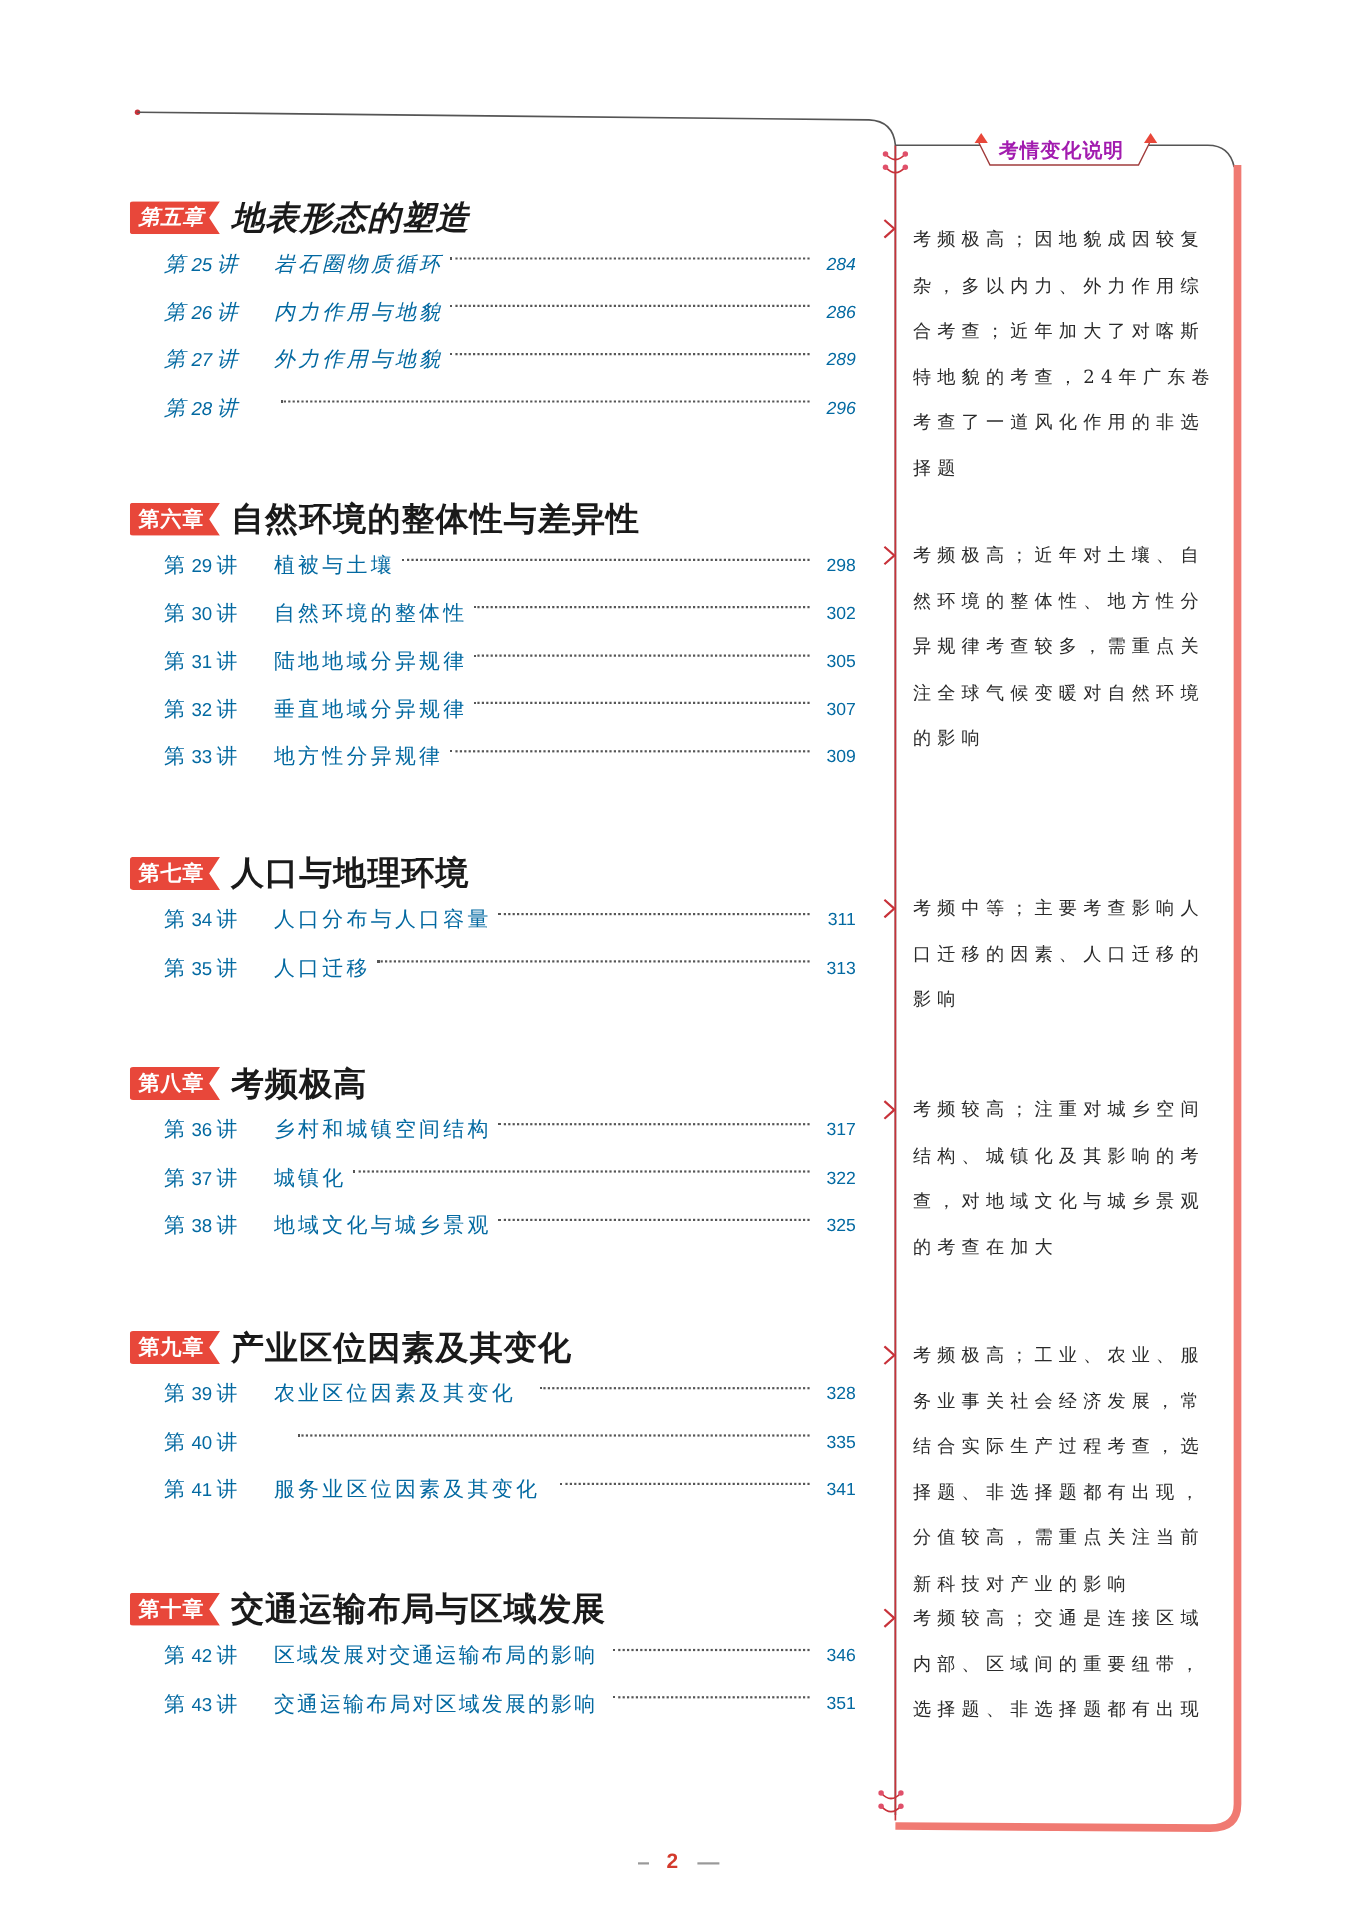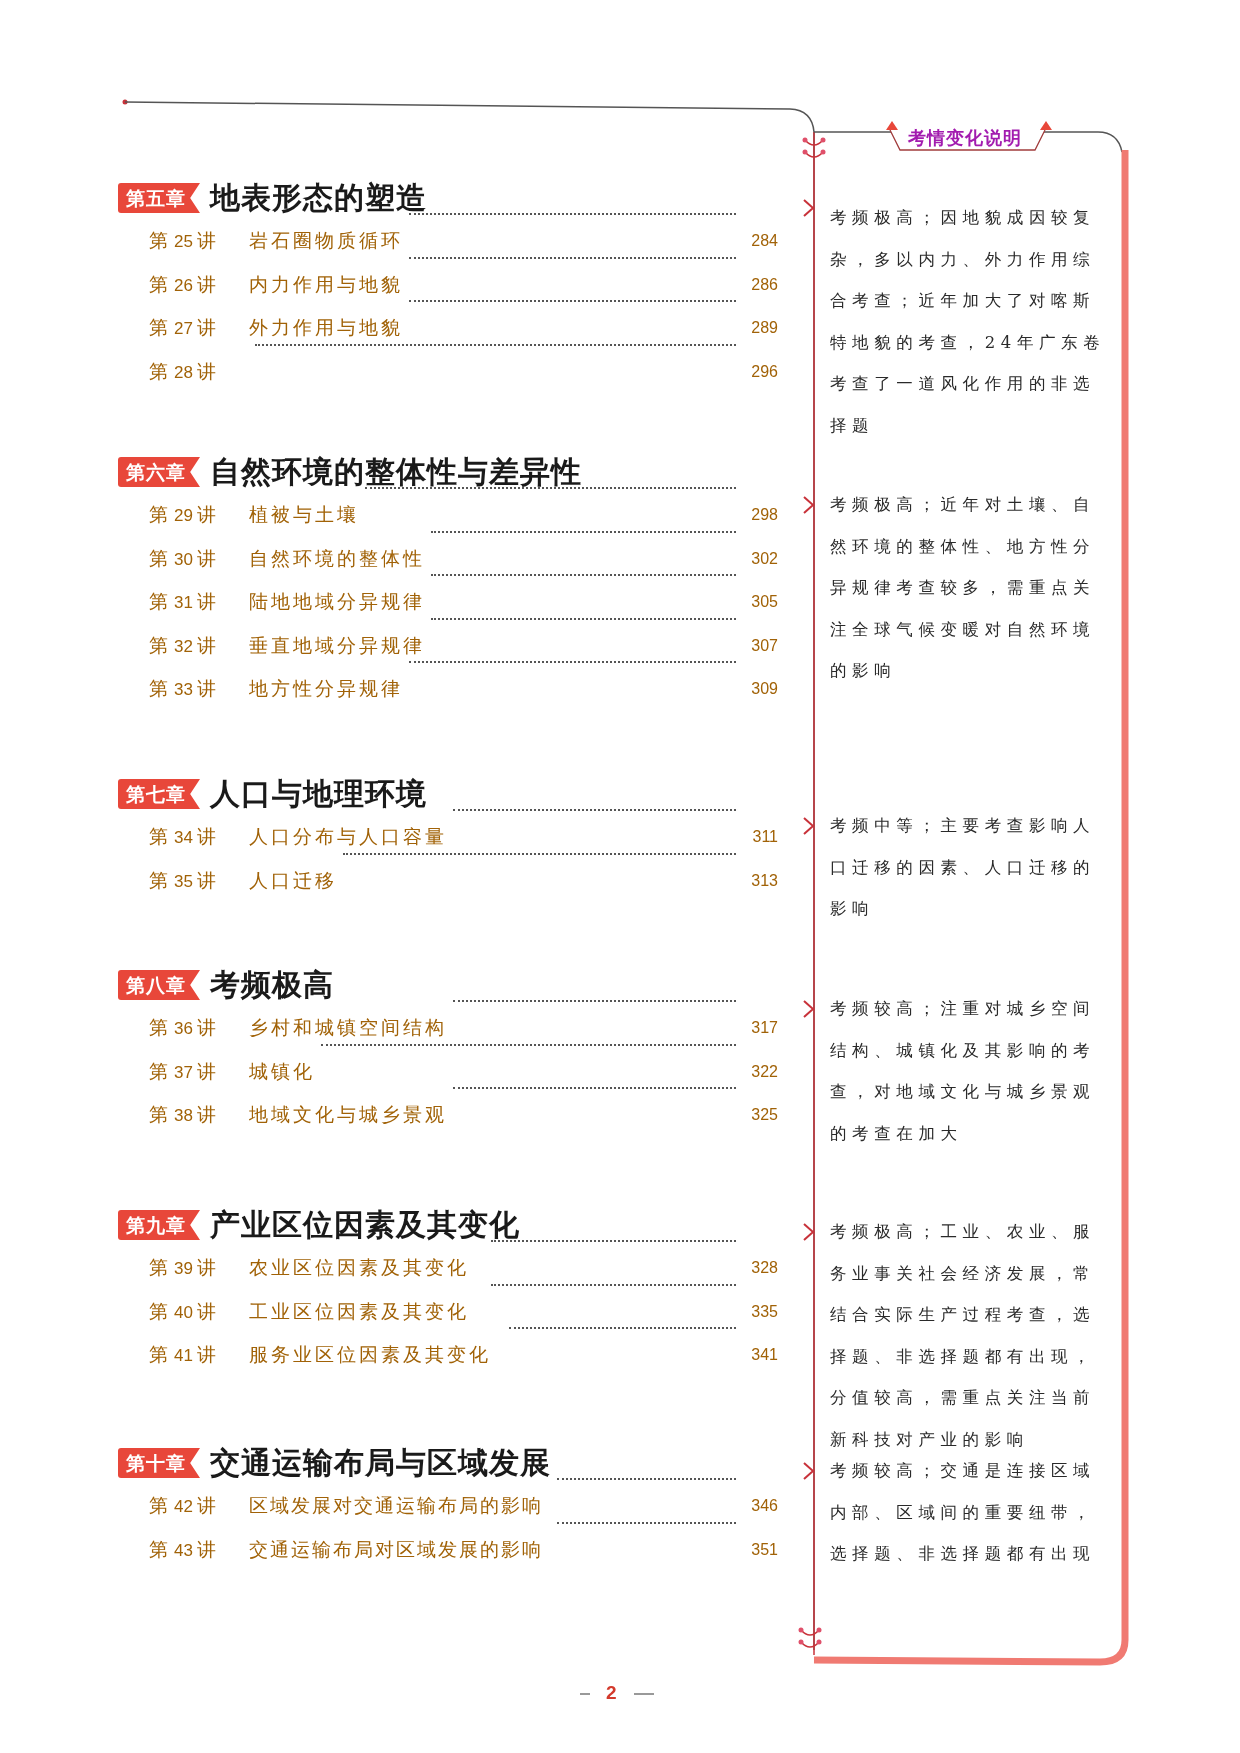--- a/index.html
+++ b/index.html
@@ -48,26 +48,26 @@
     }
     .chapter-title {
       font-size: 30px;
       font-weight: bold;
       color: #1a1a1a;
       margin-left: 10px;
       letter-spacing: 1px;
     }
     .lesson {
       display: flex;
-      align-items: flex-start;
+      align-items: center;
       height: 43.5px;
       line-height: 43.5px;
       font-size: 19px;
       padding-left: 31px;
-      color: #a16207;
+      color: #0369a1;
     }
     .lesson-num {
       width: 100px;
       flex: none;
       font-family: "Liberation Sans", sans-serif;
       letter-spacing: 2px;
     }
     .lesson-num .n {
       font-family: "Liberation Sans Narrow", "Liberation Sans", sans-serif;
       font-size: 17px;
@@ -176,21 +176,21 @@
   <g fill="#e0506a">
     <circle cx="801" cy="1630" r="2.5"></circle>
       <circle cx="819" cy="1630" r="2.5"></circle>
     <circle cx="801" cy="1642" r="2.5"></circle>
       <circle cx="819" cy="1642" r="2.5"></circle>
   </g>
 </svg>
 
 <div class="side-tag">考情变化说明</div>
 
-<div class="chapter" style="top:181px;">
+<div class="chapter" style="top:181px;font-style:italic;">
   <div class="chapter-head">
     <span class="chapter-badge">第五章</span>
     <span class="chapter-title">地表形态的塑造</span>
   </div>
   <div class="lesson" style="margin-top:4px">
     <span class="lesson-num"><span>第</span><span class="n">25</span><span>讲</span></span>
     <span class="lesson-title">岩石圈物质循环</span>
     <span class="lesson-dots"></span>
     <span class="lesson-page">284</span>
   </div>
@@ -316,21 +316,20 @@
     <span class="chapter-title">产业区位因素及其变化</span>
   </div>
   <div class="lesson" style="margin-top:4px">
     <span class="lesson-num"><span>第</span><span class="n">39</span><span>讲</span></span>
     <span class="lesson-title">农业区位因素及其变化</span>
     <span class="lesson-dots" style="margin-left:22px"></span>
     <span class="lesson-page">328</span>
   </div>
   <div class="lesson">
     <span class="lesson-num"><span>第</span><span class="n">40</span><span>讲</span></span>
-    <span class="lesson-title">工业区位因素及其变化</span>
     <span class="lesson-dots" style="margin-left:22px"></span>
     <span class="lesson-page">335</span>
   </div>
   <div class="lesson">
     <span class="lesson-num"><span>第</span><span class="n">41</span><span>讲</span></span>
     <span class="lesson-title">服务业区位因素及其变化</span>
     <span class="lesson-dots" style="margin-left:18px"></span>
     <span class="lesson-page">341</span>
   </div>
 </div>

